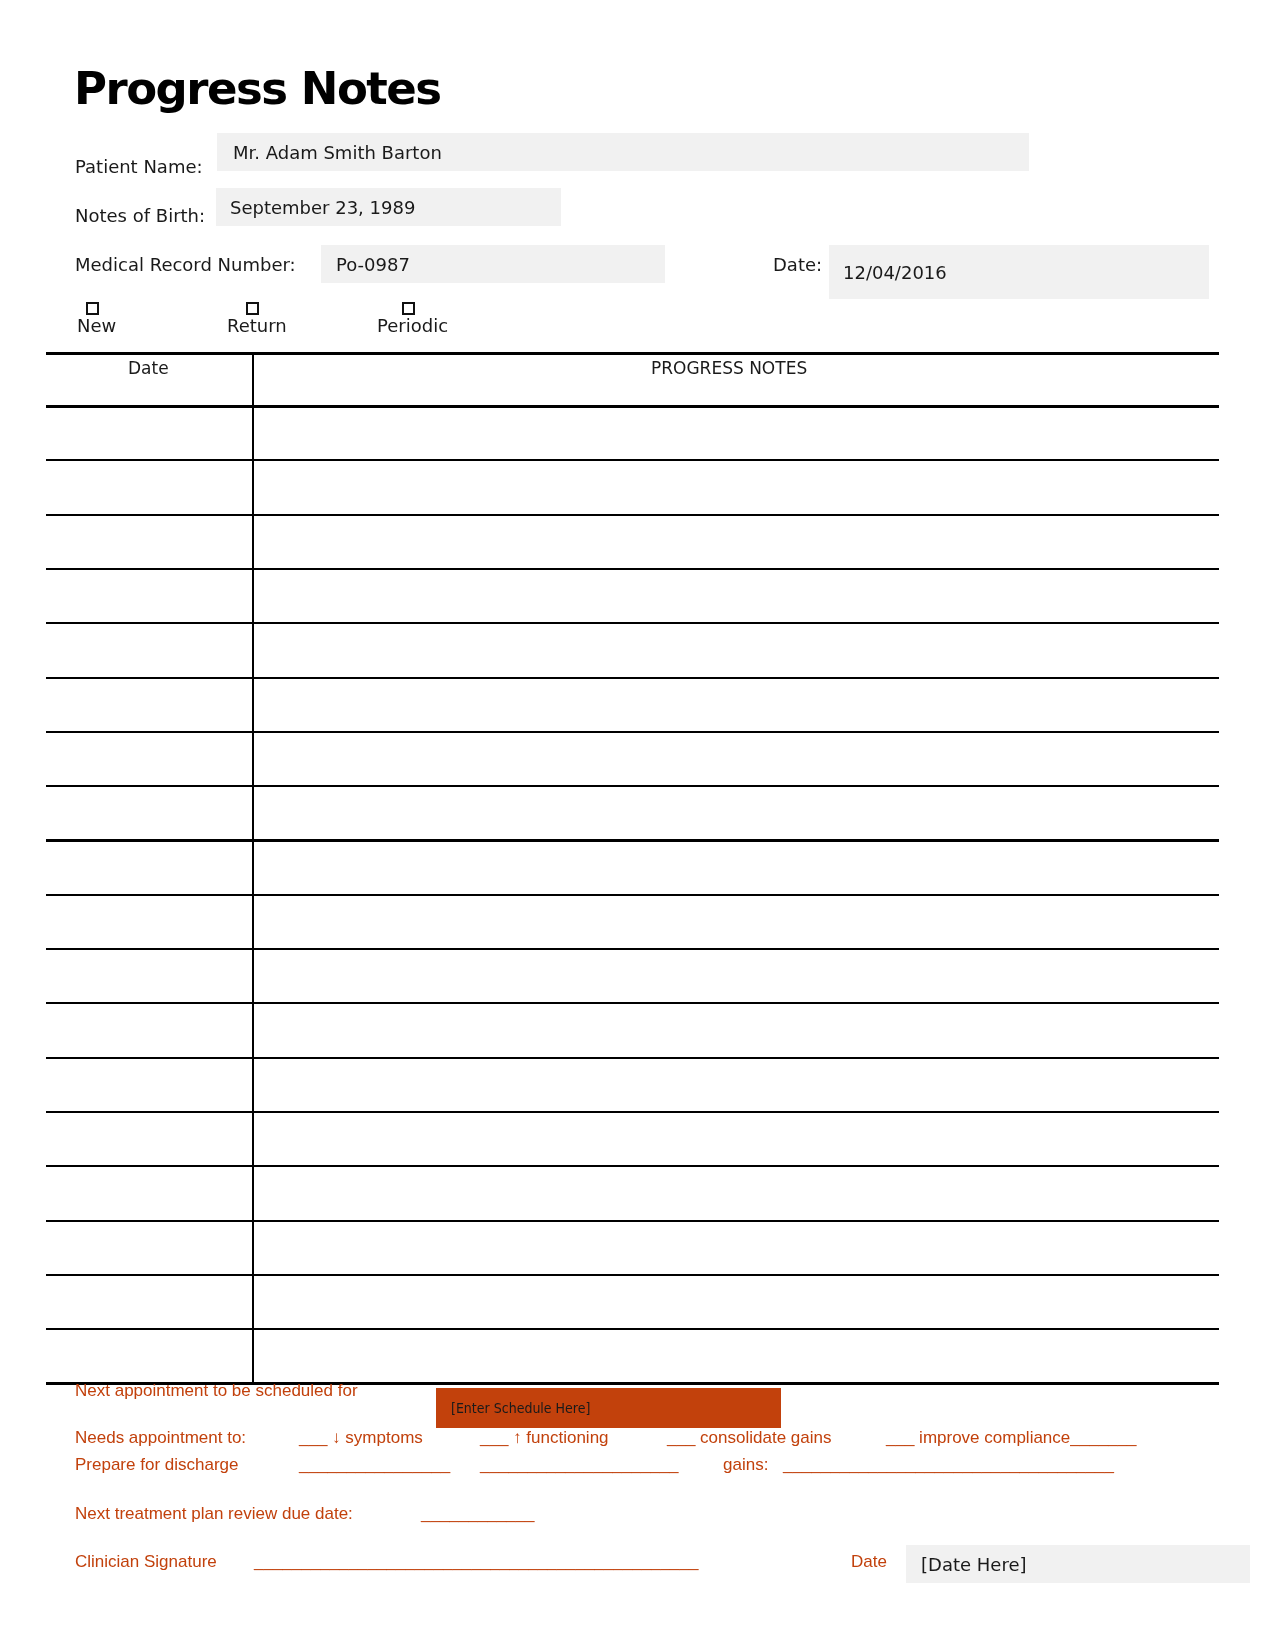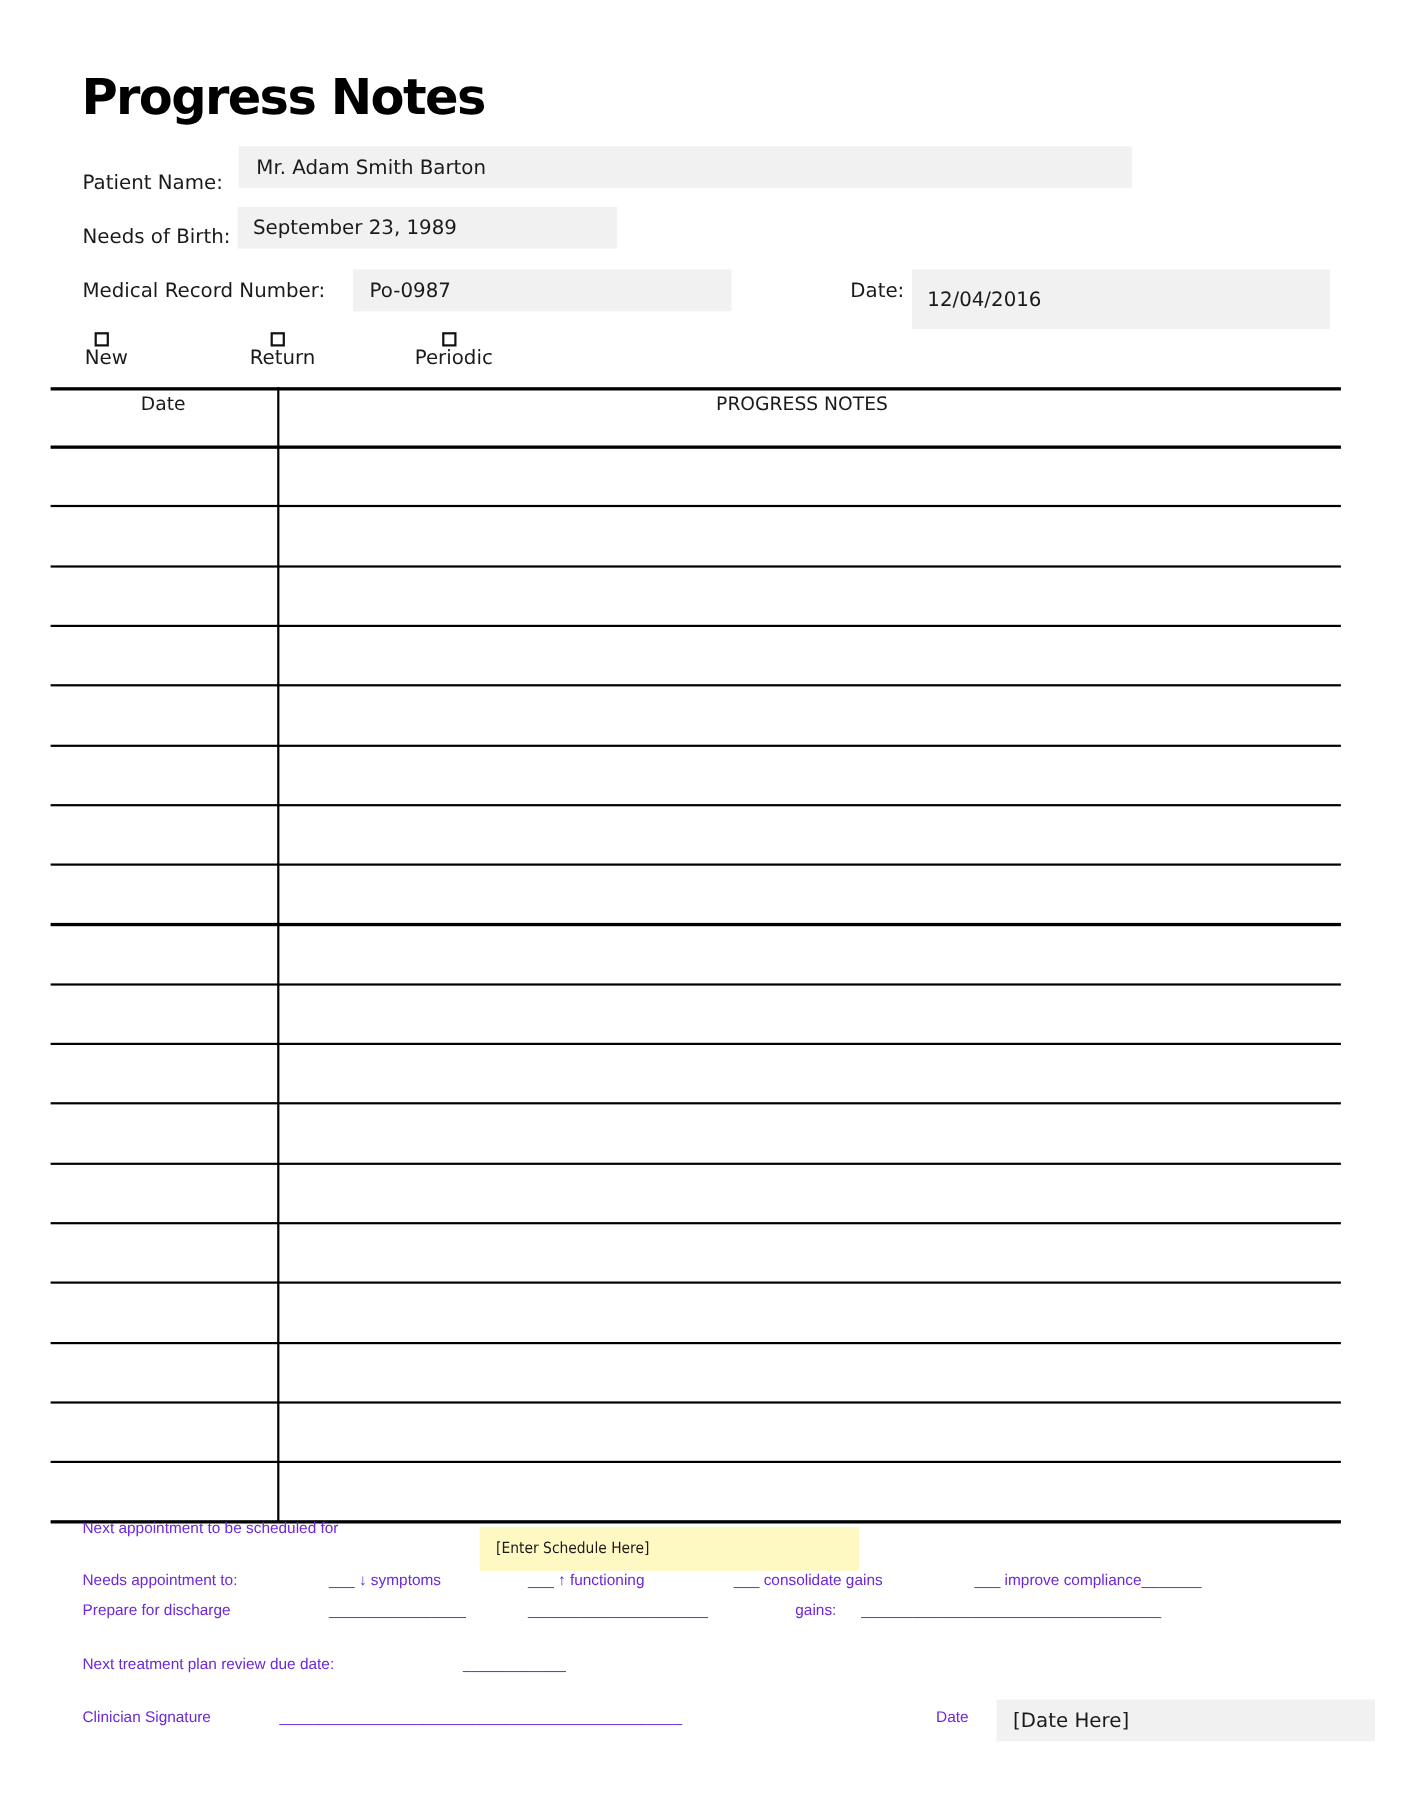--- a/index.html
+++ b/index.html
@@ -25,38 +25,38 @@
     }
     
     .table { left: 46px; top: 352px; width: 1173px; }
     .hline { position: absolute; left: 0; width: 1173px; height: 2px; background: #000; }
     .hline.thick { height: 3px; }
     .vline { position: absolute; left: 206px; width: 2px; background: #000; }
     .th { position: absolute; font-size: 17px; color: #1a1a1a; }
     .row { position: absolute; left: 0; width: 1173px; height: 52px; }
     .cell-date { position: absolute; left: 0; top: 0; width: 206px; height: 100%; }
     .cell-note { position: absolute; left: 208px; top: 0; right: 0; height: 100%; }
-    .sans2 { font-family: "Liberation Sans", sans-serif; font-size: 14px; color: #6d28d9; white-space: nowrap; }
+    .sans2 { font-family: "Liberation Sans", sans-serif; font-size: 17px; color: #c2410c; white-space: nowrap; }
     .small-field {
-      background: #fef9c3; font-size: 14px; color: #1a1a1a; box-sizing: border-box;
+      background: #c2410c; font-size: 14px; color: #1a1a1a; box-sizing: border-box;
       padding-left: 15px; display: flex; align-items: center;
       font-family: "DejaVu Sans Condensed", "DejaVu Sans", sans-serif;
     }
   </style>
 </head>
 <body>
 
 <div class="abs title">Progress Notes</div>
 
 <div class="abs lbl" style="left:75px; top:156px;">Patient Name:</div>
 <div class="abs field" style="left:217px; top:133px; width:812px; height:38px;">
   <span>Mr. Adam Smith Barton</span>
 </div>
 
-<div class="abs lbl" style="left:75px; top:205px;">Needs of Birth:</div>
+<div class="abs lbl" style="left:75px; top:205px;">Notes of Birth:</div>
 <div class="abs field" style="left:216px; top:188px; width:345px; height:38px; padding-left:14px;">
   <span>September 23, 1989</span>
 </div>
 
 <div class="abs lbl" style="left:75px; top:254px;">Medical Record Number:</div>
 <div class="abs field" style="left:321px; top:245px; width:344px; height:38px; padding-left:15px;">
   <span>Po-0987</span>
 </div>
 
 <div class="abs lbl" style="left:773px; top:254px;">Date:</div>

